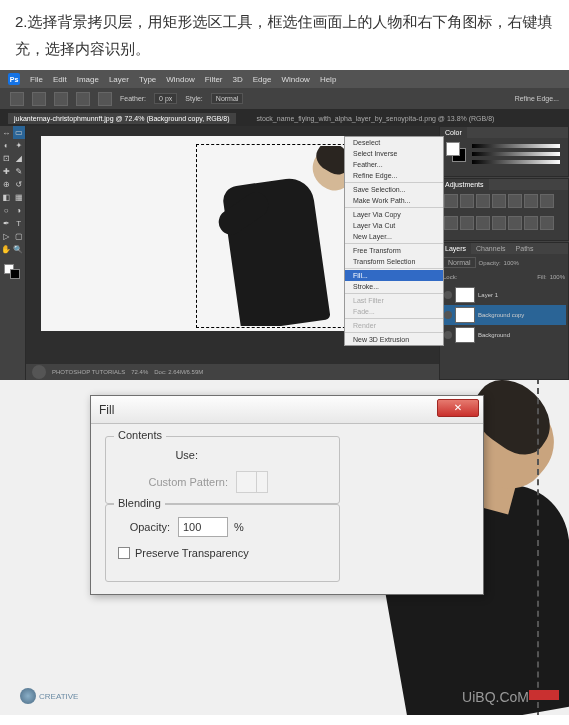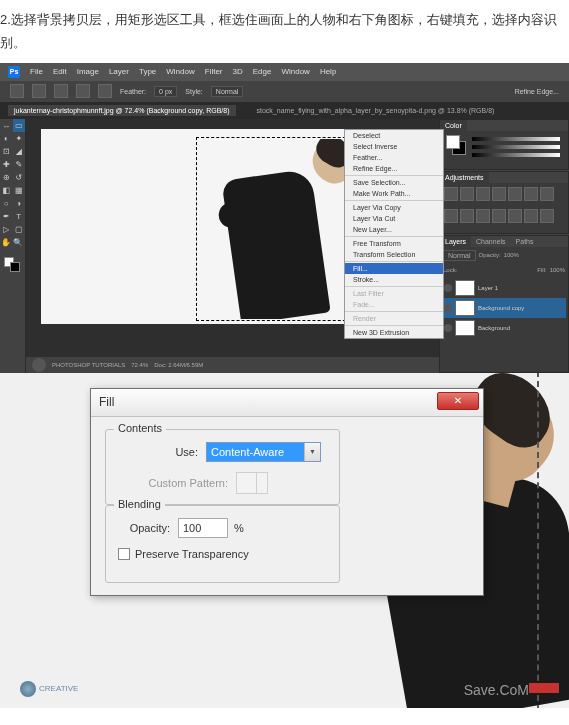--- a/index.html
+++ b/index.html
@@ -1,17 +1,17 @@
 <!DOCTYPE html>
 <html><head>
 <meta charset="utf-8">
 <style>
 *{margin:0;padding:0;box-sizing:border-box;font-family:"Microsoft YaHei",Arial,sans-serif}
 body{width:569px;background:#fff}
-.instruction{padding:8px 0;font-size:13px;line-height:1.8;color:#333}
+.instruction{padding:8px 15px;font-size:15px;line-height:1.8;color:#333}
 
 .ps-window{background:#3a3a3a;width:569px;height:310px;position:relative;overflow:hidden}
 .ps-menubar{background:#535353;height:18px;display:flex;align-items:center;padding:0 8px;gap:10px;font-size:8px;color:#ddd}
 .ps-logo{width:12px;height:12px;background:#1473e6;border-radius:2px;display:inline-flex;align-items:center;justify-content:center;font-size:7px;color:#fff;font-weight:bold}
 .ps-options{background:#424242;height:22px;display:flex;align-items:center;padding:0 10px;gap:8px;font-size:7px;color:#ccc;border-bottom:1px solid #2a2a2a}
 .ps-opt-ico{width:14px;height:14px;background:#555;border:1px solid #666}
 .ps-dropdown{background:#3a3a3a;padding:1px 4px;border:1px solid #555;font-size:7px}
 .ps-tabs{background:#2a2a2a;height:16px;display:flex;align-items:center;font-size:7px;color:#aaa;padding:0 8px;gap:15px}
 .ps-tab{padding:2px 6px}
 .ps-tab.active{background:#424242;color:#fff}
@@ -299,36 +299,32 @@
       <div class="s2-neck"></div>
       <div class="s2-head"></div>
       <div class="s2-hair"></div>
     <div class="s2-sel"></div>
   </div>
   <div class="s2-logo">
     <div class="s2-logo-ico"></div>
     <span>CREATIVE</span>
   </div>
   <div class="s2-redbox"></div>
-  <div class="s2-watermark">Save.CoM</div>
+  <div class="s2-watermark">UiBQ.CoM</div>
 
   <div class="dialog">
     <div class="dlg-title">
       <span class="dlg-title-text">Fill</span>
       <div class="dlg-close">✕</div>
     </div>
     <div class="dlg-body">
       <div class="dlg-fieldset" style="width:235px">
         <div class="dlg-legend">Contents</div>
         <div class="dlg-row">
           <div class="dlg-label">Use:</div>
-          <div class="dlg-select hl">
-            <span>Content-Aware</span>
-            <div class="dlg-select-arrow">▼</div>
-          </div>
         </div>
         <div class="dlg-row" style="margin-bottom:0">
           <div class="dlg-label dim" style="width:118px">Custom Pattern:</div>
           <div class="dlg-pattern"></div>
         </div>
       </div>
       <div class="dlg-fieldset" style="width:235px;margin-bottom:0">
         <div class="dlg-legend">Blending</div>
         <div class="dlg-row">
           <div class="dlg-label" style="width:60px">Opacity:</div>

